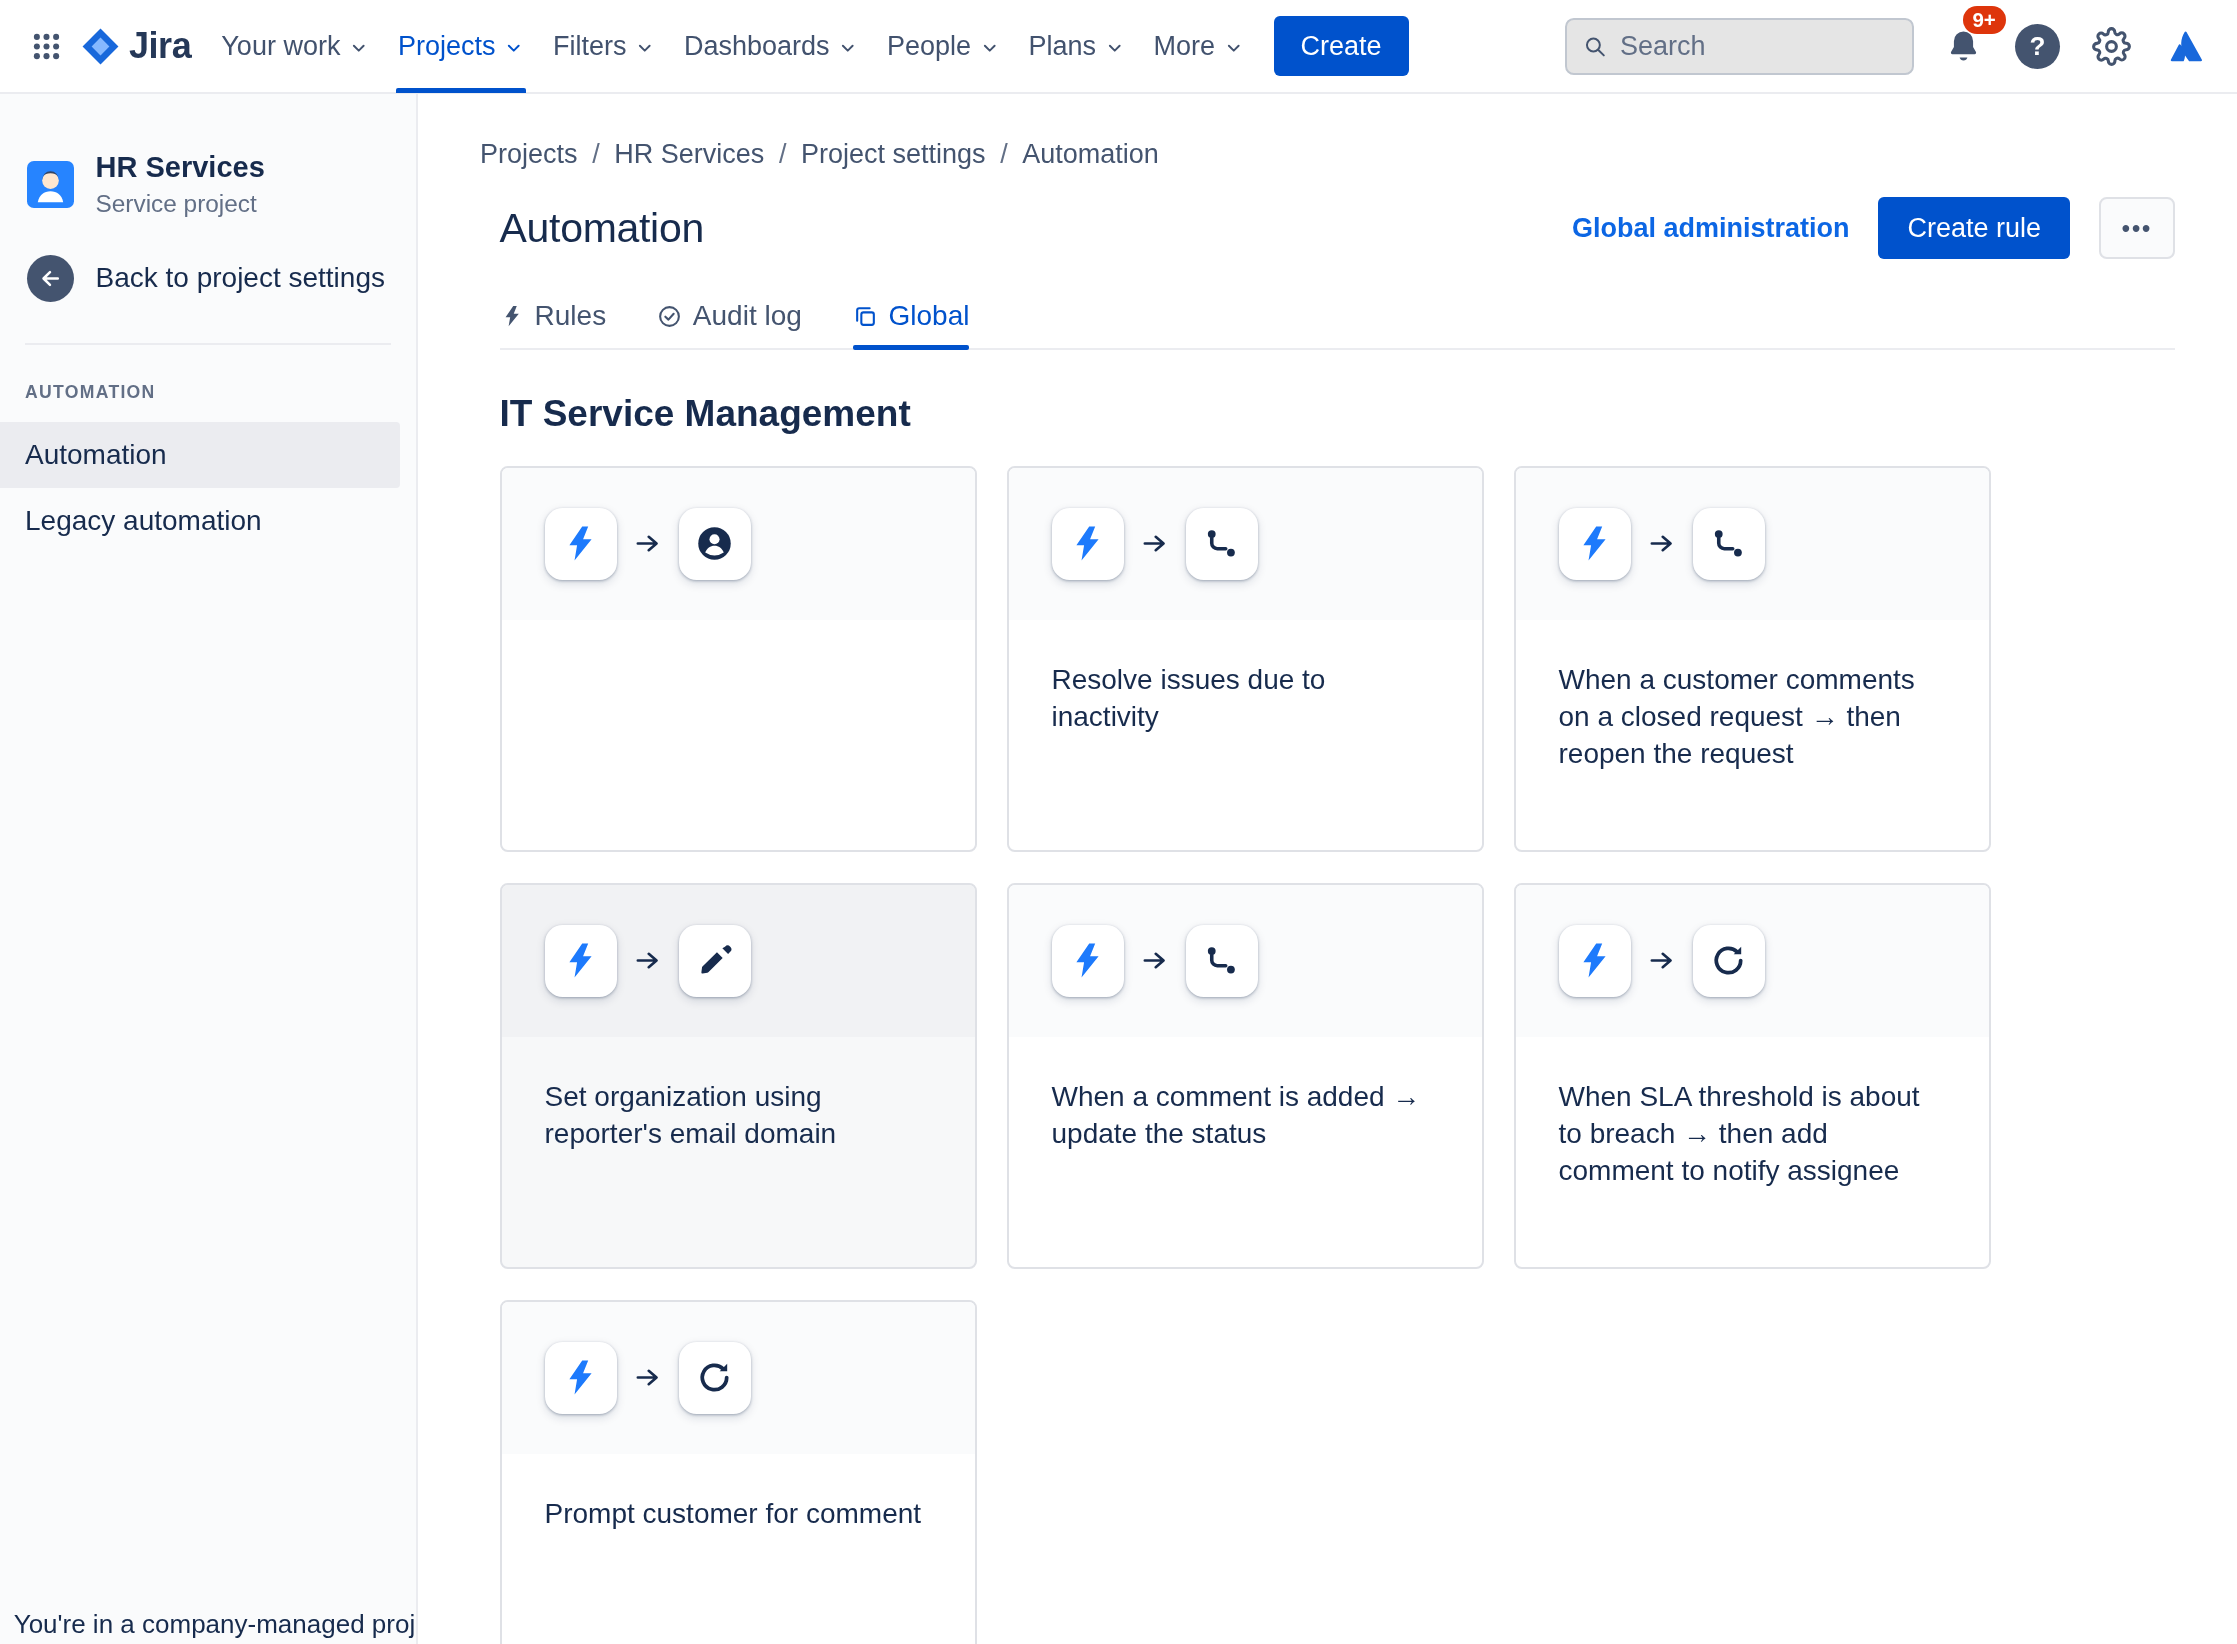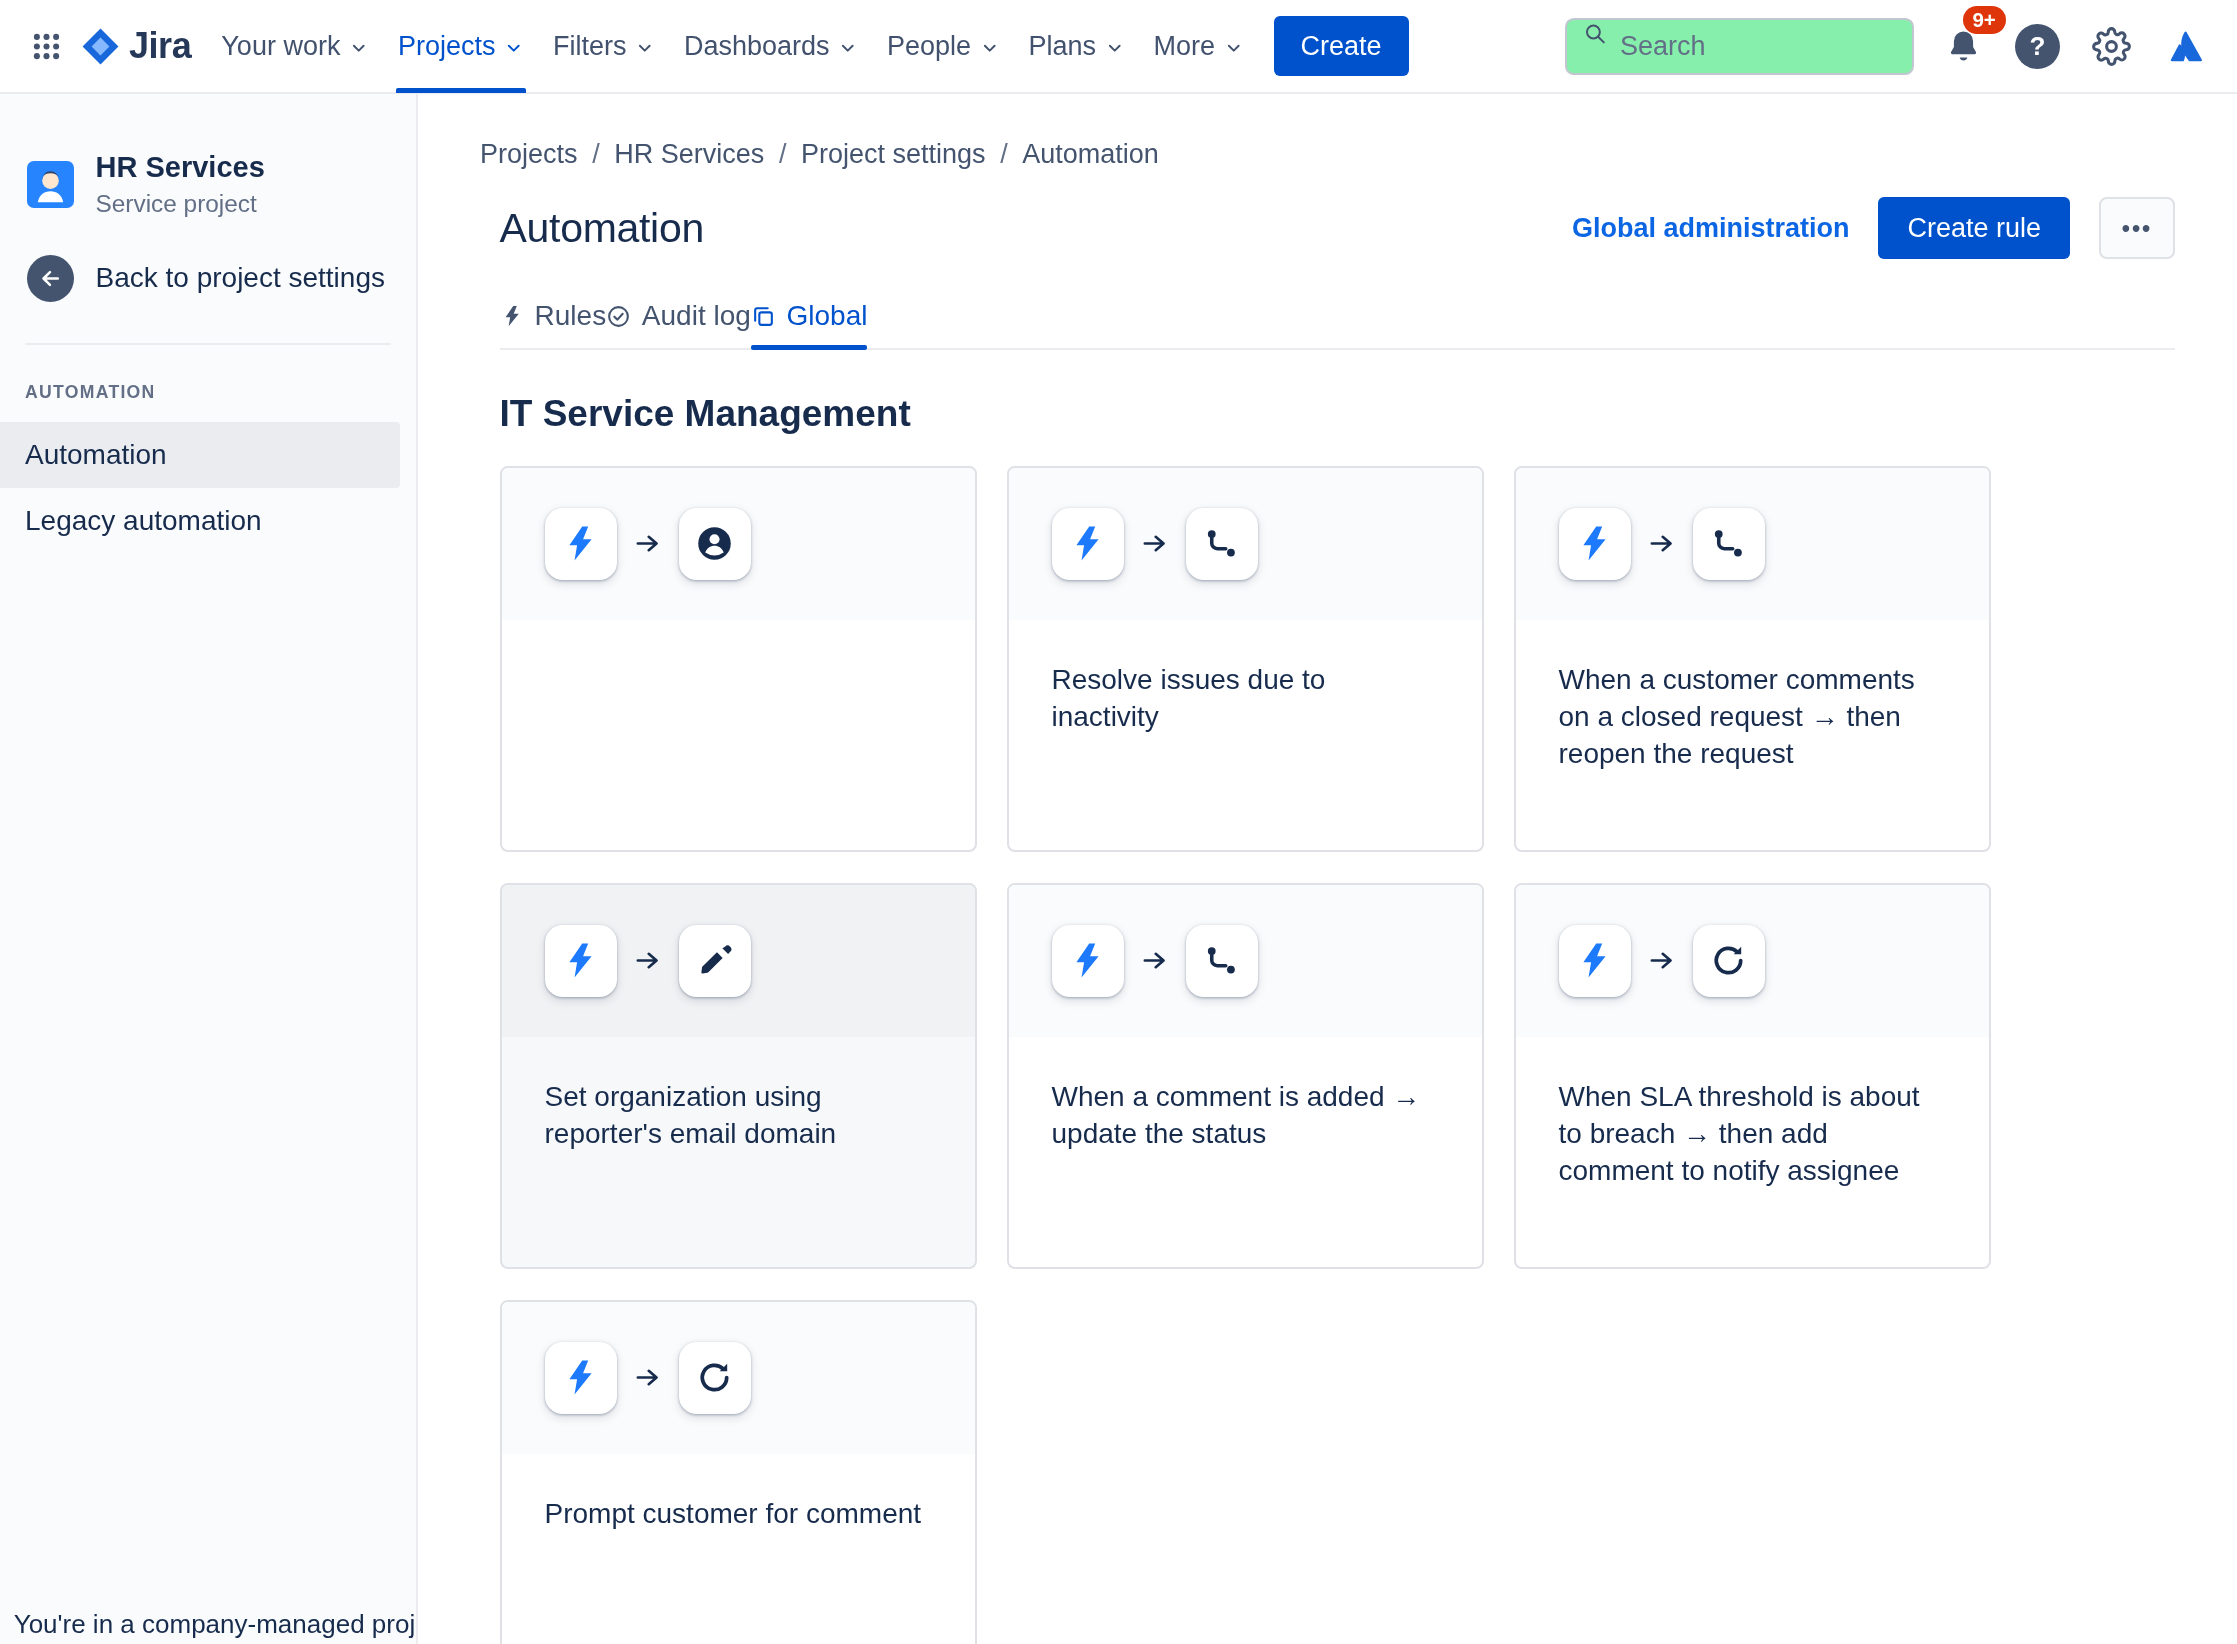--- a/index.html
+++ b/index.html
@@ -14,22 +14,22 @@
   .logo{display:flex;align-items:center;gap:7.8px;padding:0 15.6px 0 7.8px;cursor:pointer}
   .logo-text{font-size:36px;font-weight:700;color:#253858;letter-spacing:-0.5px}
   .nav-item{height:94px;display:flex;align-items:center;gap:8.8px;padding:0 14.6px;font-size:27px;
     font-weight:500;color:#42526E;cursor:pointer;position:relative;white-space:nowrap}
   .nav-item.active{color:#0052CC}
   .nav-item.active::after{content:"";position:absolute;left:12.7px;right:12.7px;bottom:0;height:4.9px;background:#0052CC;border-radius:2px 2px 0 0}
   .nav-item .chev{display:flex;margin-top:2.9px}
   .create-btn{margin-left:15.6px;height:60px;padding:7px 27px;background:#0052CC;color:#fff;border:none;
     border-radius:5.9px;font-size:27px;font-weight:500;font-family:inherit;cursor:pointer}
   .nav-right{margin-left:auto;display:flex;align-items:center;gap:25px}
-  .search-box{display:flex;gap:13.7px;width:349px;height:57px;border:2px solid #C1C7D0;
-    border-radius:8.8px;padding:0 15.6px;background:#86efac}
+  .search-box{display:flex;align-items:center;gap:13.7px;width:349px;height:57px;border:2px solid #C1C7D0;
+    border-radius:8.8px;padding:0 15.6px;background:#e5e5e5}
   .search-input{border:none;outline:none;font-size:27px;color:#172B4D;width:100%;font-family:inherit;background:transparent}
   .search-input::placeholder{color:#626F86}
   .icon-btn{position:relative;width:49px;height:49px;display:flex;align-items:center;justify-content:center;cursor:pointer}
   .badge{position:absolute;top:-15.6px;right:-17.6px;background:#DE350B;color:#fff;font-size:20.5px;font-weight:700;
     padding:3.9px 9.8px;border-radius:15.6px;line-height:1}
   .help-circle{width:45px;height:45px;border-radius:50%;background:#44546F;color:#fff;display:flex;
     align-items:center;justify-content:center}
   .help-circle::after{content:"?";font-size:26px;font-weight:700}
 
   
@@ -55,21 +55,21 @@
   .crumb-sep{margin:0 14.6px;color:#626F86}
   .content{margin-left:19.5px}
   .title-row{display:flex;align-items:center;margin-top:27px}
   .page-title{font-size:41px;font-weight:500;color:#172B4D;letter-spacing:-0.3px}
   .actions{margin-left:auto;display:flex;align-items:center;gap:29px}
   .global-link{color:#0C66E4;font-size:27px;font-weight:600;cursor:pointer;white-space:nowrap}
   .create-rule{height:62px;padding:0 29px;background:#0052CC;color:#fff;border:none;border-radius:5.9px;
     font-size:27px;font-weight:500;font-family:inherit;cursor:pointer;white-space:nowrap}
   .more-btn{height:62px;width:76px;border:2px solid #DFE1E6;background:#FAFBFC;border-radius:7.8px;color:#44546F;
     display:flex;align-items:center;justify-content:center;cursor:pointer;font-size:23.4px;font-weight:700;letter-spacing:2px}
-  .tabs{display:flex;margin-top:41px;border-bottom:2px solid #EBECF0}
+  .tabs{display:flex;gap:51px;margin-top:41px;border-bottom:2px solid #EBECF0}
   .tab{display:flex;align-items:center;gap:10.7px;padding-bottom:15.6px;font-size:28px;font-weight:500;
     color:#44546F;cursor:pointer;position:relative;white-space:nowrap}
   .tab.active{color:#0052CC}
   .tab.active::after{content:"";position:absolute;bottom:-2px;left:0;right:0;height:4.9px;background:#0052CC;border-radius:2px}
   .section-title{font-size:37px;font-weight:600;color:#172B4D;margin-top:43px}
   .grid{display:grid;grid-template-columns:repeat(3,477px);column-gap:30px;row-gap:31px;margin-top:31px}
   .card{border:2px solid #DFE1E6;border-radius:7.8px;background:#fff;height:386px;overflow:hidden;cursor:pointer}
   .card-band{height:152px;background:#FAFBFC;display:flex;align-items:center;padding:0 43px}
   .card.hovered{background:#F7F8F9}
   .card.hovered .card-band{background:#F1F2F4}

